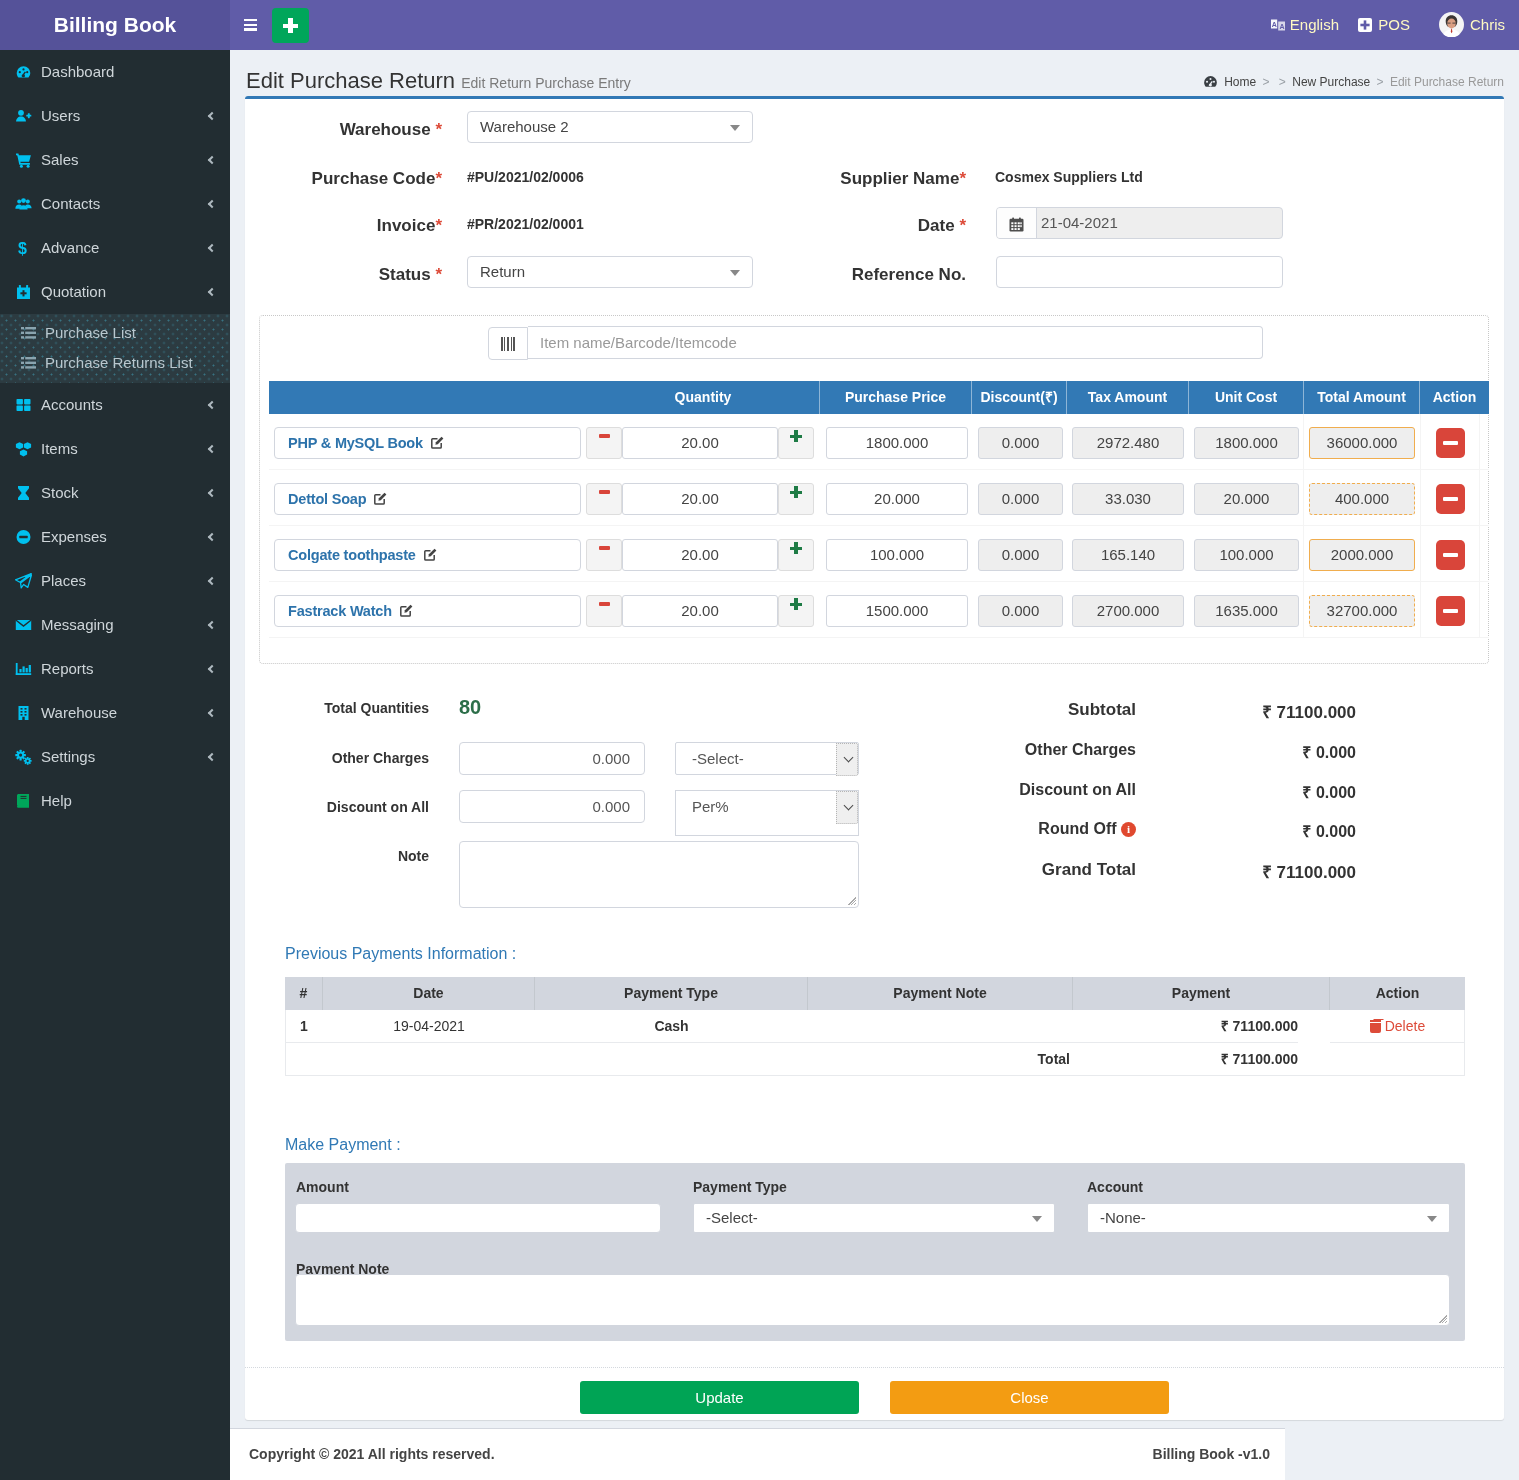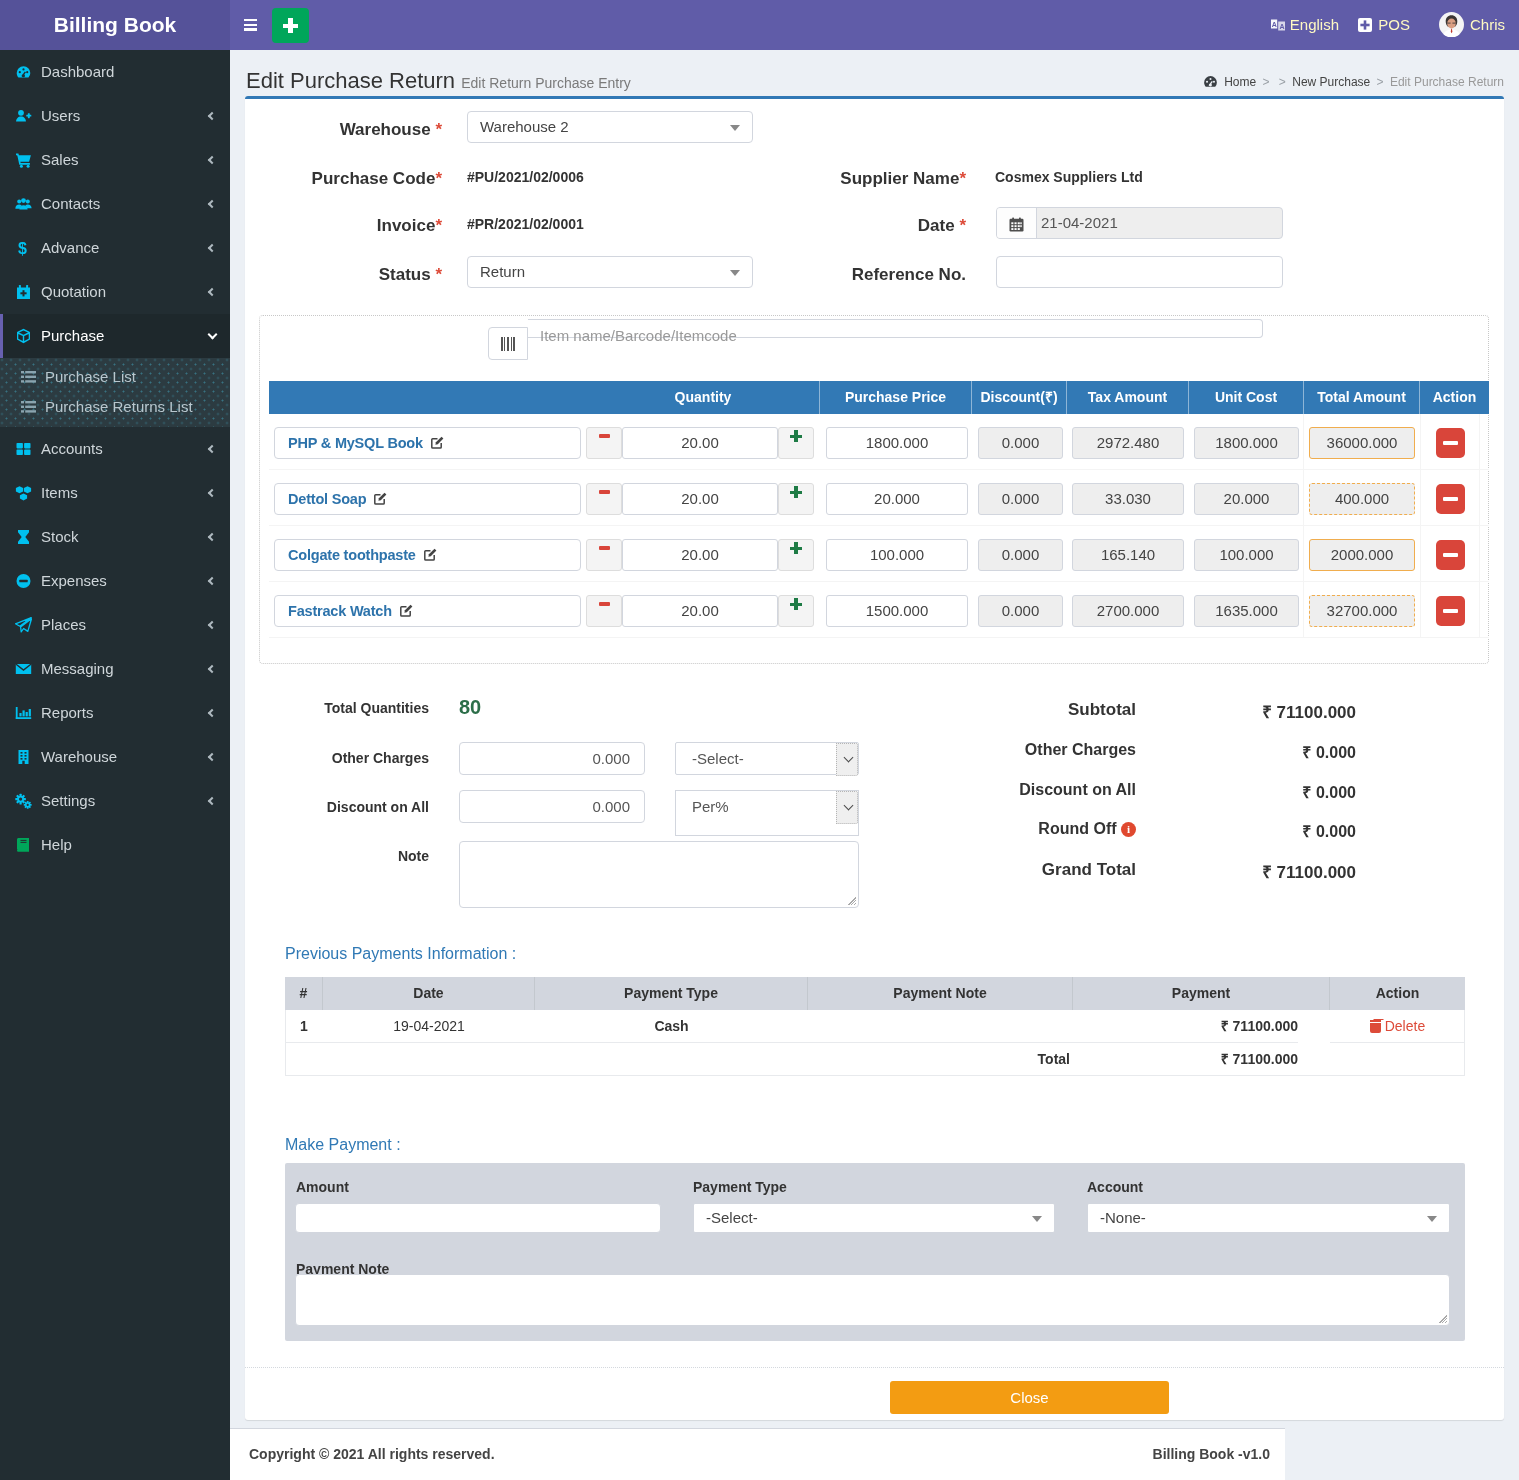--- a/index.html
+++ b/index.html
@@ -201,30 +201,20 @@
             <rect x="3.4" y="1" width="2" height="3.4" rx=".5"></rect>
             <rect x="10.6" y="1" width="2" height="3.4" rx=".5"></rect>
             <g fill="#222d32">
               <rect x="7" y="6.2" width="2" height="6.2"></rect>
               <rect x="4.9" y="8.3" width="6.2" height="2"></rect>
             </g>
           </svg>
         </span>
         <span class="lbl">Quotation</span>
         <span class="chev"></span>
-      </div>
-    <div class="mi active">
-        <span class="ic">
-          <svg width="17" height="16" viewBox="0 0 16 16">
-            <path d="M8 .8l6.5 3.2v7.5L8 15.2 1.5 11.5V4z" fill="#00c0ef"></path>
-            <path d="M8 2.4L3.5 4.6 8 6.8l4.5-2.2z M2.8 5.9v4.8L7.3 13V8.1z M13.2 5.9L8.7 8.1V13l4.5-2.3z" fill="#1e282c"></path>
-          </svg>
-        </span>
-        <span class="lbl">Purchase</span>
-        <span class="chevd"></span>
       </div>
     <div class="submenu">
       <div class="smi">
           <span class="ic">
             <svg width="15" height="14" viewBox="0 0 15 14" fill="#8aa4af">
               <rect x="0" y="1" width="3" height="2.4"></rect>
               <rect x="4.2" y="1" width="10.8" height="2.4"></rect>
               <rect x="0" y="5.6" width="3" height="2.4"></rect>
               <rect x="4.2" y="5.6" width="10.8" height="2.4"></rect>
               <rect x="0" y="10.2" width="3" height="2.4"></rect>
@@ -427,21 +417,21 @@
       <div style="position:absolute; left:44px; top:0; line-height:30px; color:#555;">21-04-2021</div>
     </div>
 
     <div class="flabel" style="left:0; width:197px; top:169px;">Status <span class="req">*</span></div>
     <div class="inp sel" style="left:222px; top:160px; width:286px; height:32px;">Return<span class="caret"></span></div>
     <div class="flabel" style="left:520px; width:201px; top:169px;">Reference No.</div>
     <div class="inp" style="left:751px; top:160px; width:287px; height:32px;"></div>
 
     <div id="ipanel">
       <div class="inp" style="left:228px; top:11px; width:40px; height:33px; border-radius:4px 0 0 4px; text-align:center; line-height:35px;"><span class="barcode-ic"></span></div>
-      <div class="inp" style="left:268px; top:3px; width:735px; height:19px; border-left:0; border-radius:0 4px 4px 0; line-height:31px; padding-left:12px; color:#999;">Item name/Barcode/Itemcode</div>
+      <div class="inp" style="left:268px; top:10px; width:735px; height:33px; border-left:0; border-radius:0 4px 4px 0; line-height:31px; padding-left:12px; color:#999;">Item name/Barcode/Itemcode</div>
       <div id="itable">
         <div id="ithead">
           <div class="th" style="left:318px; width:233px;">Quantity</div>
           <div class="th" style="left:551px; width:152px;">Purchase Price</div>
           <div class="th" style="left:703px; width:95px;">Discount(₹)</div>
           <div class="th" style="left:798px; width:122px;">Tax Amount</div>
           <div class="th" style="left:920px; width:115px;">Unit Cost</div>
           <div class="th" style="left:1035px; width:116px;">Total Amount</div>
           <div class="th" style="left:1151px; width:69px; border-right:0;">Action</div>
         </div>
@@ -571,20 +561,21 @@
       <div class="inp sel" style="left:408px; top:40px; width:362px; height:30px; line-height:28px; border-radius:2px;">-Select-<span class="caret" style="top:12px;"></span></div>
       <div class="mlabel" style="left:802px; top:16px;">Account</div>
       <div class="inp sel" style="left:802px; top:40px; width:363px; height:30px; line-height:28px; border-radius:2px;">-None-<span class="caret" style="top:12px;"></span></div>
       <div class="mlabel" style="left:11px; top:98px;">Payment Note</div>
       <div class="inp" style="left:10px; top:111px; width:1155px; height:52px;">
           <span class="rsz"></span>
         </div>
     </div>
 
     <div style="position:absolute; left:0; top:1271px; width:1259px; border-top:1px dotted #d4d8de; height:0;"></div>
+    <div class="btn" style="left:335px; top:1285px; background:#00a455;">Update</div>
     <div class="btn" style="left:645px; top:1285px; background:#f39c12;">Close</div>
   </div>
 
   <div id="footer">
     <div class="l">Copyright © 2021 All rights reserved.</div>
     <div class="r">Billing Book -v1.0</div>
   </div>
 
 </div>
 

